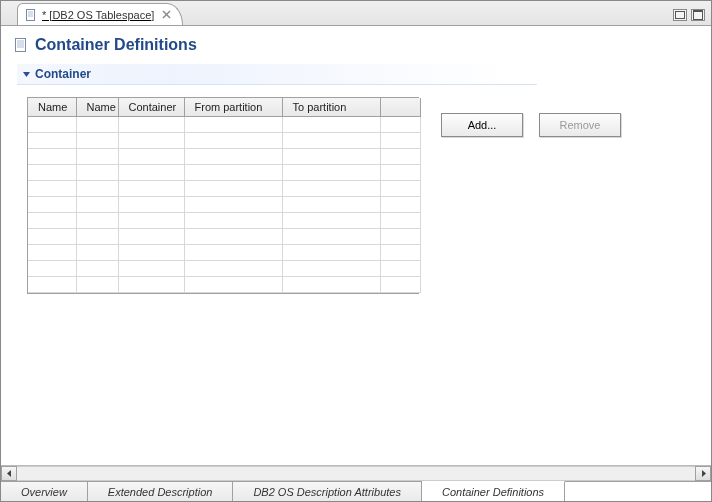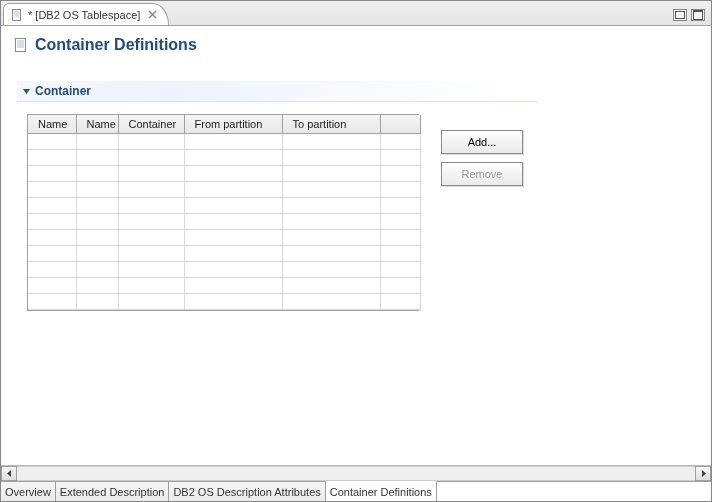--- a/index.html
+++ b/index.html
@@ -26,24 +26,25 @@
   }
   .top-tab {
     height: 22px;
     background: #fff;
     border: 1px solid #a0a0a0;
     border-bottom: none;
     border-radius: 6px 16px 0 0 / 6px 22px 0 0;
     display: flex;
     align-items: center;
     padding: 0 10px 0 6px;
-    margin-left: 2px;
+    margin-left: 16px;
     gap: 4px;
     position: relative;
     z-index: 2;
+    text-decoration: underline;
   }
   .top-tab .file-icon {
     width: 14px; height: 14px;
     display: inline-block;
   }
   .top-tab .file-icon svg { display:block; }
   .top-tab .title { color: #333; }
   .top-tab .close-x {
     width: 12px; height: 12px;
     display:flex; align-items:center; justify-content:center;
@@ -78,21 +79,21 @@
   .page-header {
     display:flex; align-items:center; gap:6px;
     margin-bottom: 10px;
   }
   .page-header .hicon { width:16px; height:16px; }
   .page-header h1 {
     margin:0; font-size: 16px; font-weight: bold;
     color: #224a8a;
   }
   .section {
-    margin: 27px 0 0 4px;
+    margin: 10px 0 0 4px;
   }
   .section-header {
     display:flex; align-items:center; gap:4px;
     background: linear-gradient(to right, #f4f7fe 0%, #eef3fd 30%, #fff 95%);
     border-bottom: 1px solid #d8e2f6;
     padding: 3px 4px;
     width: 520px;
   }
   .section-header .twisty {
     width: 10px; height: 10px;
@@ -136,21 +137,21 @@
     height: 16px;
     padding: 0 4px;
   }
   .col-name { width: 48px; }
   .col-type { width: 42px; }
   .col-pagesize { width: 66px; }
   .col-from { width: 98px; }
   .col-to { width: 98px; }
   .col-extra { width: 40px; }
   
-  .btncol { display:flex; flex-direction:column; gap:8px; padding-top: 16px; }
+  .btncol { display:flex; flex-direction:row; gap:16px; padding-top: 16px; }
   .btn {
     width: 82px; height: 24px;
     border: 1px solid #8a8a8a;
     background: linear-gradient(to bottom, #fdfdfd, #eaeaea);
     box-shadow: 1px 1px 0 rgba(0,0,0,0.15);
     font-family: inherit; font-size: 11px;
     cursor: pointer;
   }
   .btn[disabled] {
     color: #9a9a9a;
@@ -174,26 +175,26 @@
   .hscroll .arrow svg { display:block; }
   
   .bottom-tabs {
     height: 20px;
     background: #fff;
     border-top: 1px solid #a0a0a0;
     display:flex;
     align-items: stretch;
   }
   .btab {
-    padding: 2px 4px;
+    padding: 2px 20px;
     border-right: 1px solid #a0a0a0;
     background: linear-gradient(to bottom, #f6f6f6, #eaeaea);
     color: #333;
     cursor: pointer;
-    display:flex; align-items:center;
+    display:flex; align-items:center;font-style:italic;
   }
   .btab.active {
     background: #fff;
     border-top: 1px solid #fff;
     margin-top: -1px;
   }
 </style>
 </head>
 <body>
 

